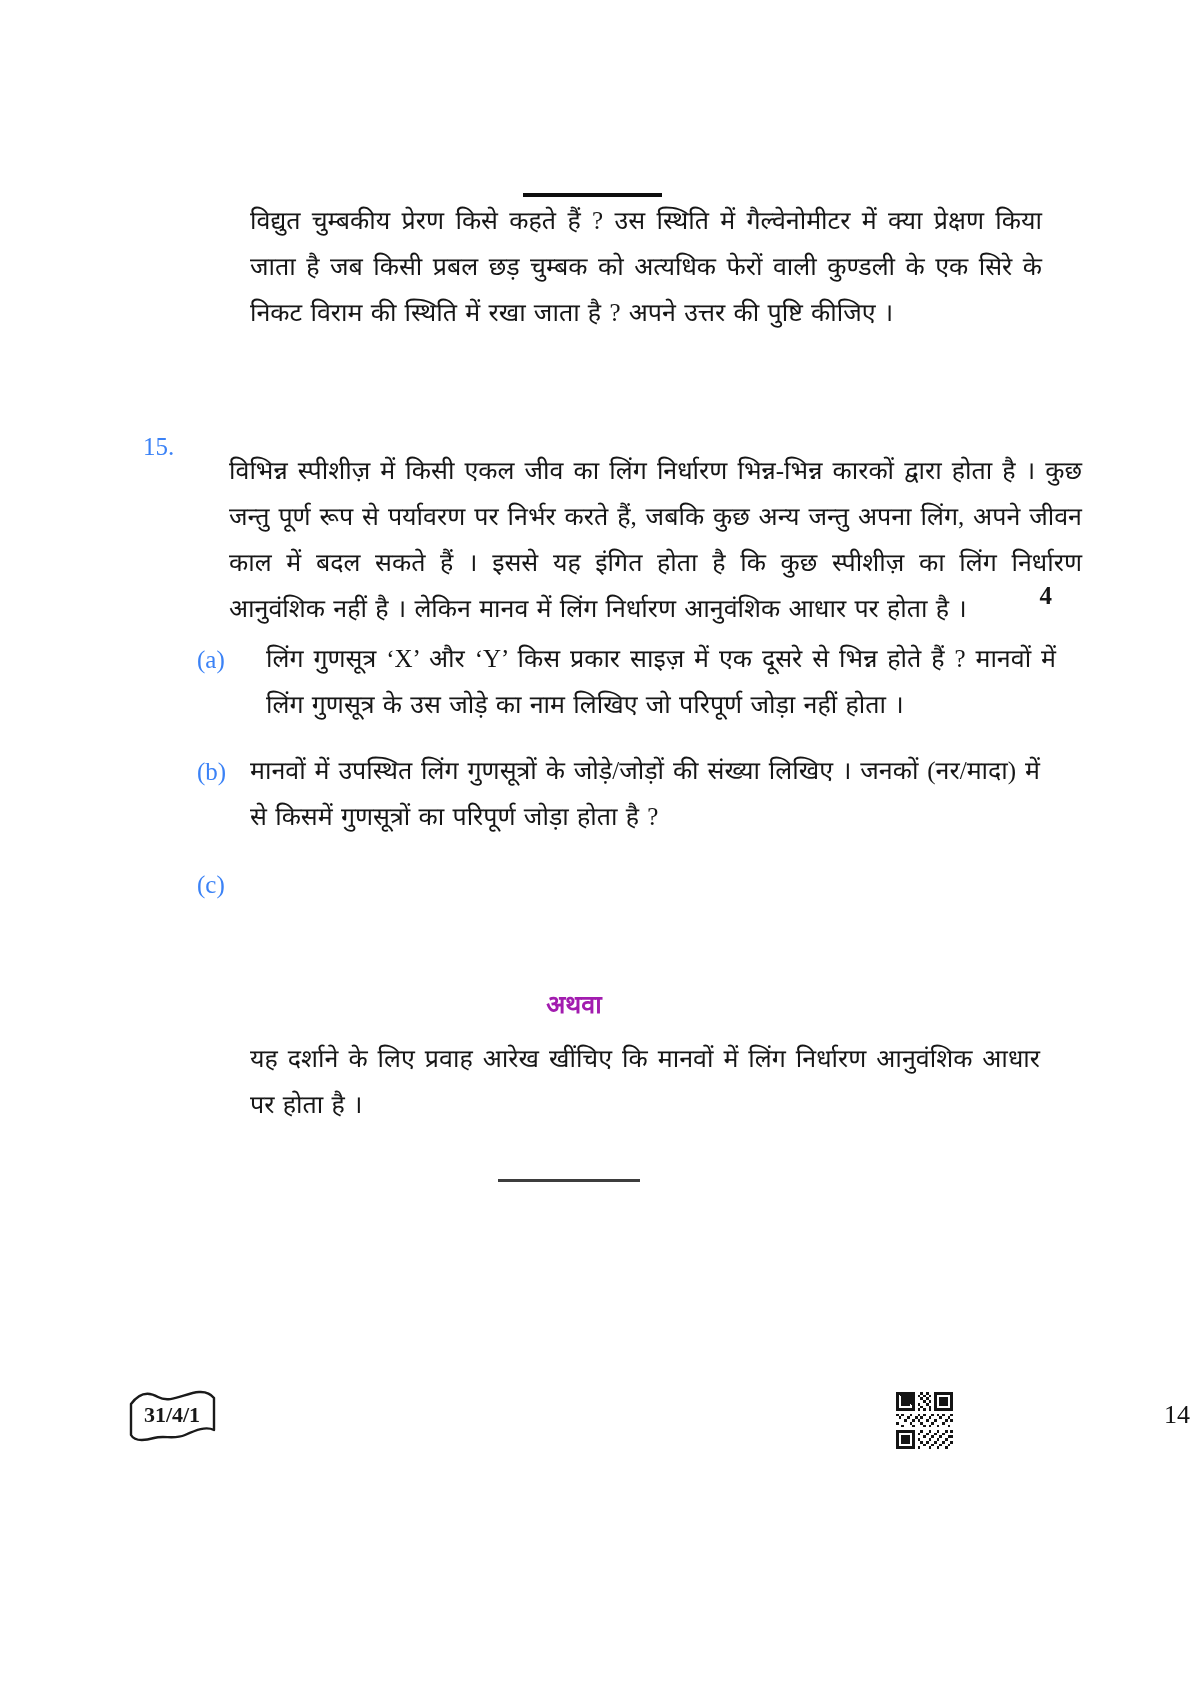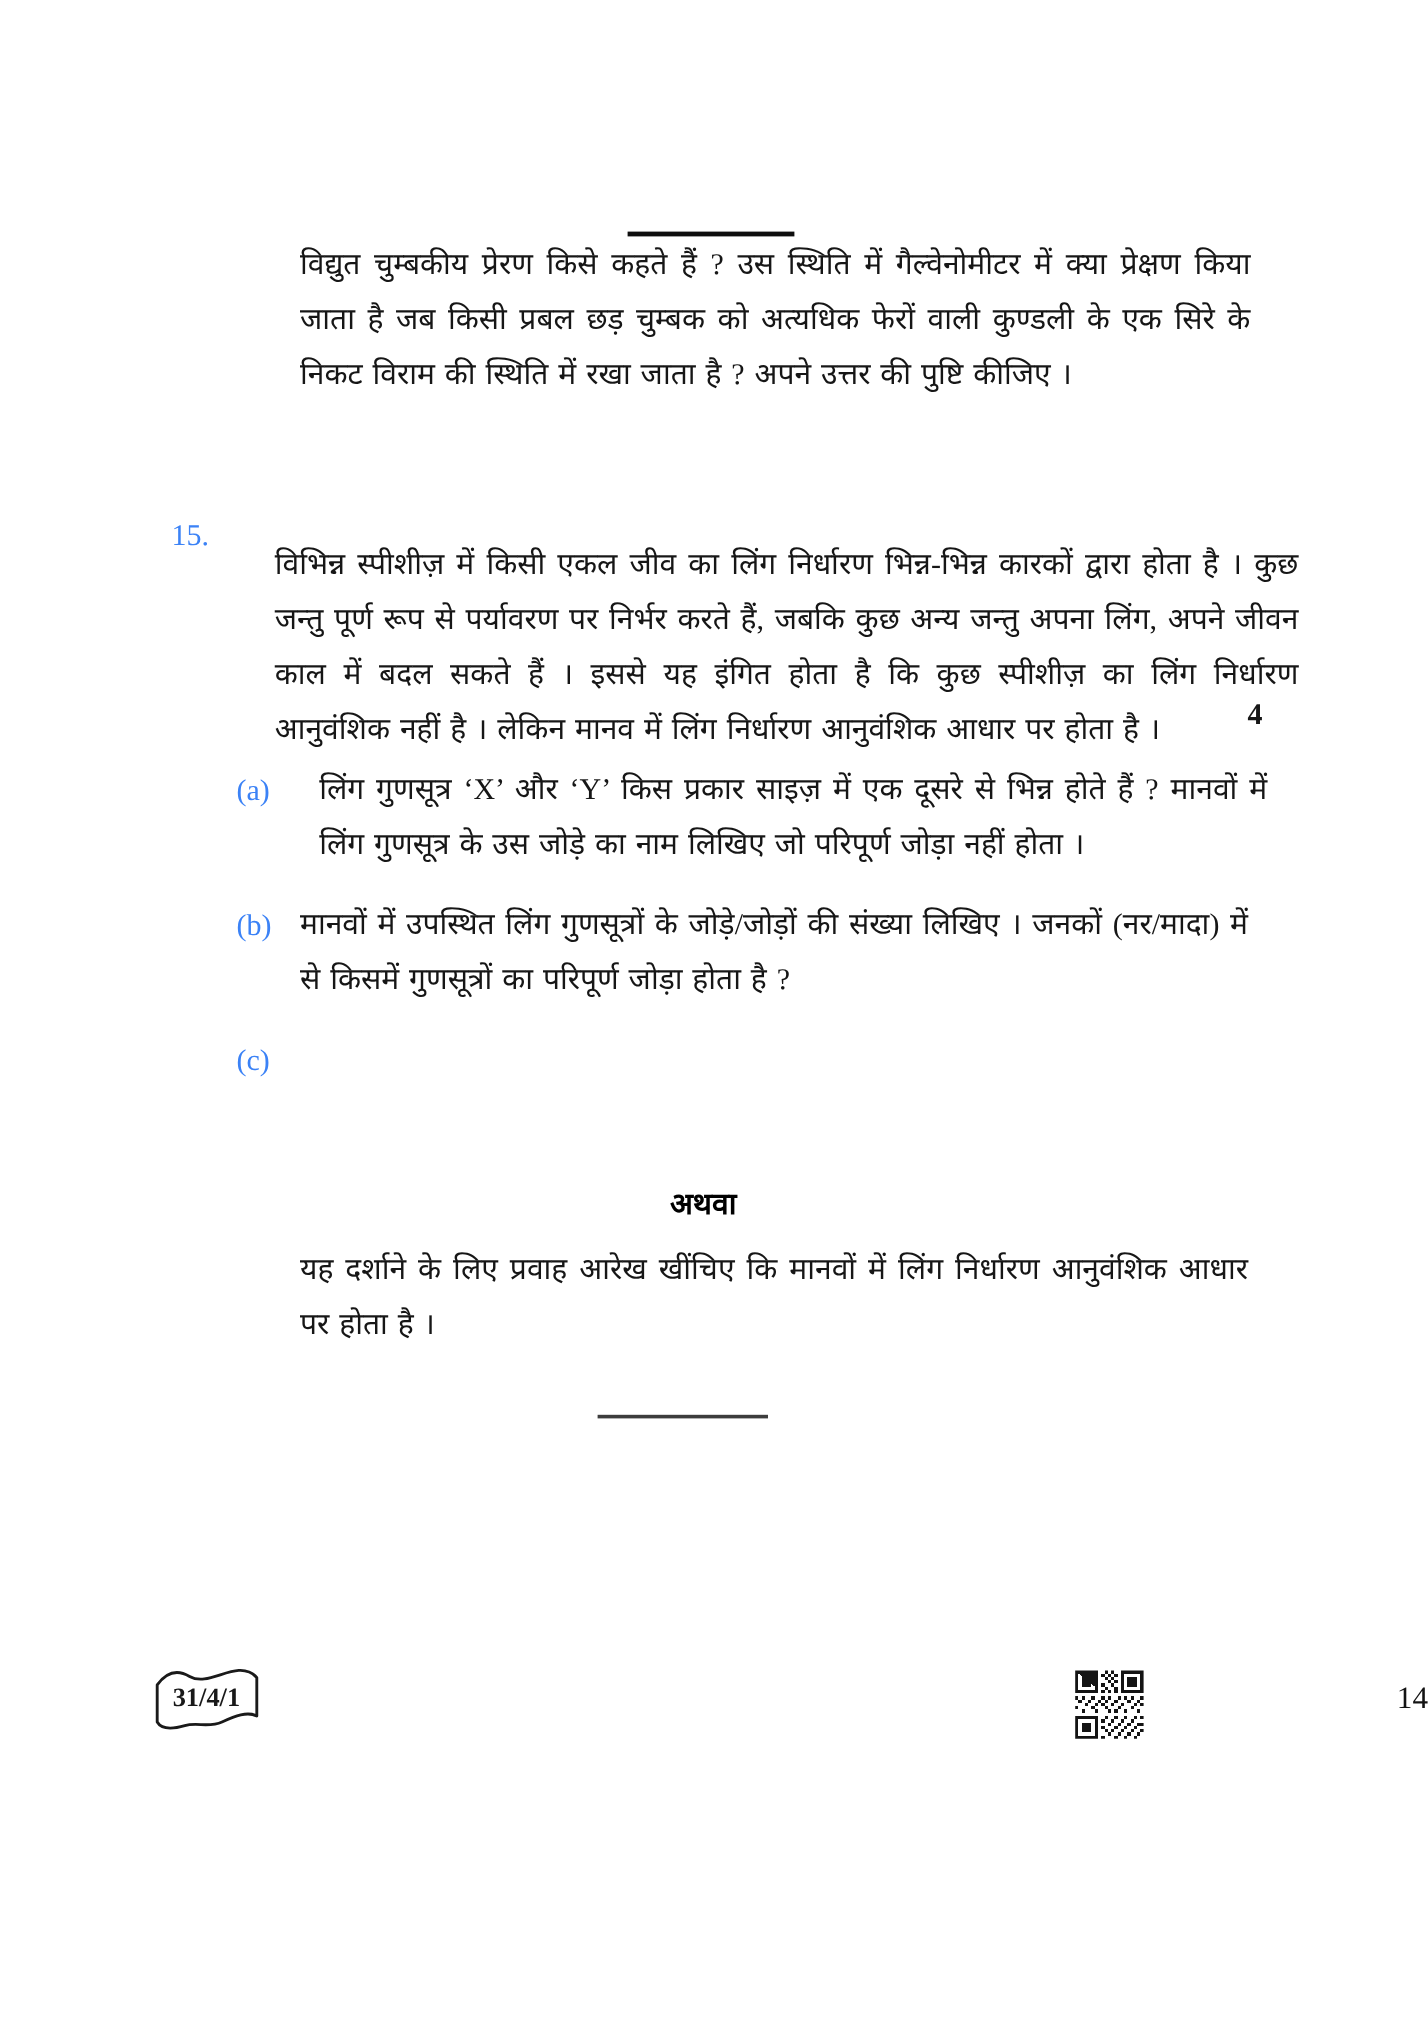--- a/index.html
+++ b/index.html
@@ -36,24 +36,24 @@
     font-size:25px; line-height:48.5px; font-weight:700;
     text-align:right; color:#161616;
   }
   .part-label-a { left:197px; top:636px; }
   .part-text-a  { left:266px; top:636px; width:790px; }
   .part-label-b { left:197px; top:748px; }
   .part-text-b  { left:250px; top:748px; width:790px; }
   .part-label-c { left:197px; top:861px; }
   .part-text-c  { left:250px; top:861px; width:790px; }
   .or-heading {
-    left:16px; top:981px; width:1140px;
+    left:4px; top:981px; width:1140px;
     text-align:center;
     font-size:25px; line-height:48.5px; font-weight:700;
-    color:#000000;
+    color:#a21caf;
   }
   .alt-para { left:250px; top:1036px; width:790px; }
   .footer-flag { left:127px; top:1388px; }
   .flag-path { fill:none; stroke:#1a1a1a; stroke-width:2.4; stroke-linejoin:round; }
   .flag-text {
     font-family:"Liberation Serif","DejaVu Serif",serif;
     font-size:22px; font-weight:700; fill:#181818;
   }
   .page-number {
     left:0; top:1400px; width:1190px;

